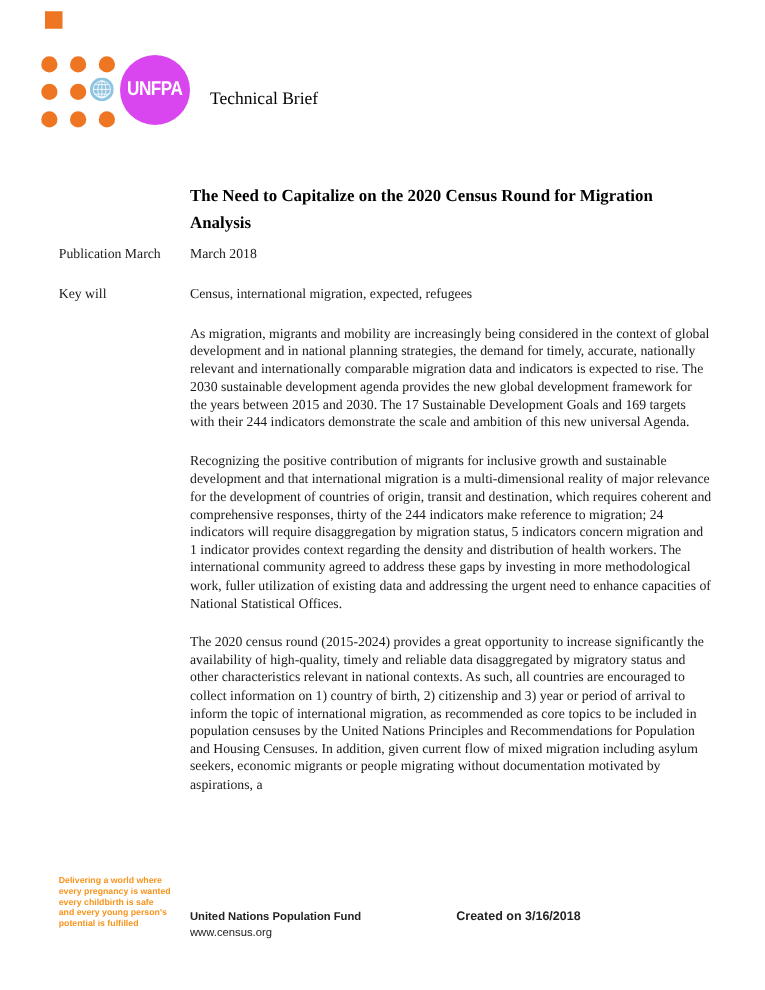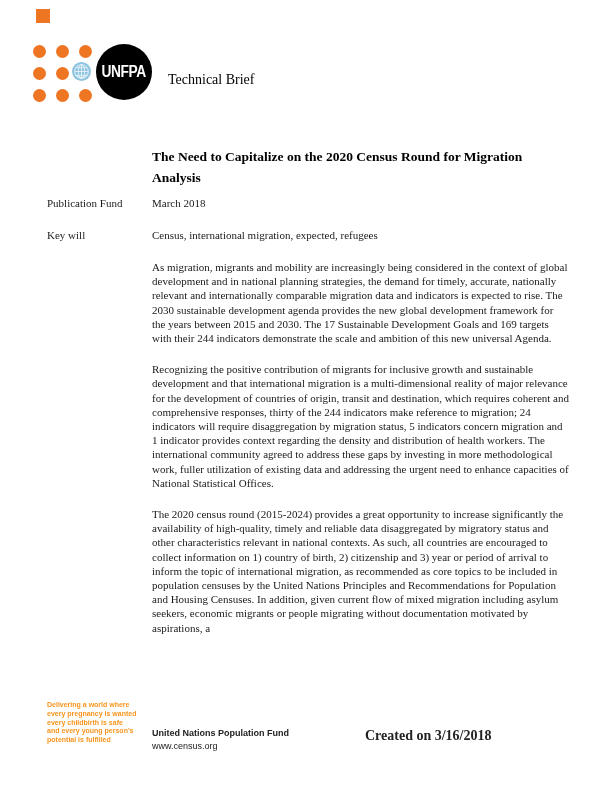--- a/index.html
+++ b/index.html
@@ -10,21 +10,21 @@
     overflow:hidden;
     font-family:"Liberation Serif", serif;
     color:#1a1a1a;
   }
   
   .corner-square{position:absolute;left:36px;top:9px;width:14px;height:14px;background:#ee7623;}
   
   .logo-dot{position:absolute;width:13px;height:13px;border-radius:50%;background:#ee7623;}
   .unfpa-circle{
     position:absolute;left:96px;top:44px;width:56px;height:56px;border-radius:50%;
-    background:#000000;display:flex;align-items:center;justify-content:center;
+    background:#d946ef;display:flex;align-items:center;justify-content:center;
   }
   .unfpa-circle span{
     color:#fff;font-family:"Liberation Sans",sans-serif;font-weight:bold;
     font-size:16px;letter-spacing:-0.5px;transform:scaleX(0.86);
   }
   .un-emblem{
     position:absolute;left:70px;top:60px;width:22px;height:22px;border-radius:50%;
     background:#fff;display:flex;align-items:center;justify-content:center;z-index:2;
   }
   .doc-type{
@@ -54,21 +54,21 @@
   .footer-org{
     position:absolute;left:152px;top:728px;
     font-family:"Liberation Sans",sans-serif;font-weight:bold;font-size:9px;color:#222;
   }
   .footer-url{
     position:absolute;left:152px;top:741px;
     font-family:"Liberation Sans",sans-serif;font-size:9px;color:#222;
   }
   .footer-created{
     position:absolute;left:365px;top:728px;
-    font-family:Liberation Serif, serif;font-weight:bold;font-size:14px;color:#222;
+    font-family:Liberation Sans, sans-serif;font-weight:bold;font-size:10px;color:#222;
   }
 </style>
 </head>
 <body>
 
 <div class="page">
 
   <div class="corner-square"></div>
 
   <div>
@@ -98,21 +98,21 @@
           <path d="M3,13 Q10,20 17,13"></path>
         </g>
       </svg>
     </div>
   </div>
 
   <div class="doc-type">Technical Brief</div>
 
   <div class="doc-title">The Need to Capitalize on the 2020 Census Round for Migration Analysis</div>
 
-  <div class="meta-label row1">Publication Fund</div>
+  <div class="meta-label row1">Publication March</div>
   <div class="meta-value row1">March 2018</div>
   <div class="meta-label row2">Key will</div>
   <div class="meta-value row2">Census, international migration, expected, refugees</div>
 
   <div class="body-text">
     <p>As migration, migrants and mobility are increasingly being considered in the context of global development and in national planning strategies, the demand for timely, accurate, nationally relevant and internationally comparable migration data and indicators is expected to rise. The 2030 sustainable development agenda provides the new global development framework for the years between 2015 and 2030. The 17 Sustainable Development Goals and 169 targets with their 244 indicators demonstrate the scale and ambition of this new universal Agenda.</p>
     <p>Recognizing the positive contribution of migrants for inclusive growth and sustainable development and that international migration is a multi-dimensional reality of major relevance for the development of countries of origin, transit and destination, which requires coherent and comprehensive responses, thirty of the 244 indicators make reference to migration; 24 indicators will require disaggregation by migration status, 5 indicators concern migration and 1 indicator provides context regarding the density and distribution of health workers. The international community agreed to address these gaps by investing in more methodological work, fuller utilization of existing data and addressing the urgent need to enhance capacities of National Statistical Offices.</p>
     <p>The 2020 census round (2015-2024) provides a great opportunity to increase significantly the availability of high-quality, timely and reliable data disaggregated by migratory status and other characteristics relevant in national contexts. As such, all countries are encouraged to collect information on 1) country of birth, 2) citizenship and 3) year or period of arrival to inform the topic of international migration, as recommended as core topics to be included in population censuses by the United Nations Principles and Recommendations for Population and Housing Censuses. In addition, given current flow of mixed migration including asylum seekers, economic migrants or people migrating without documentation motivated by aspirations, a</p>
   </div>
 

